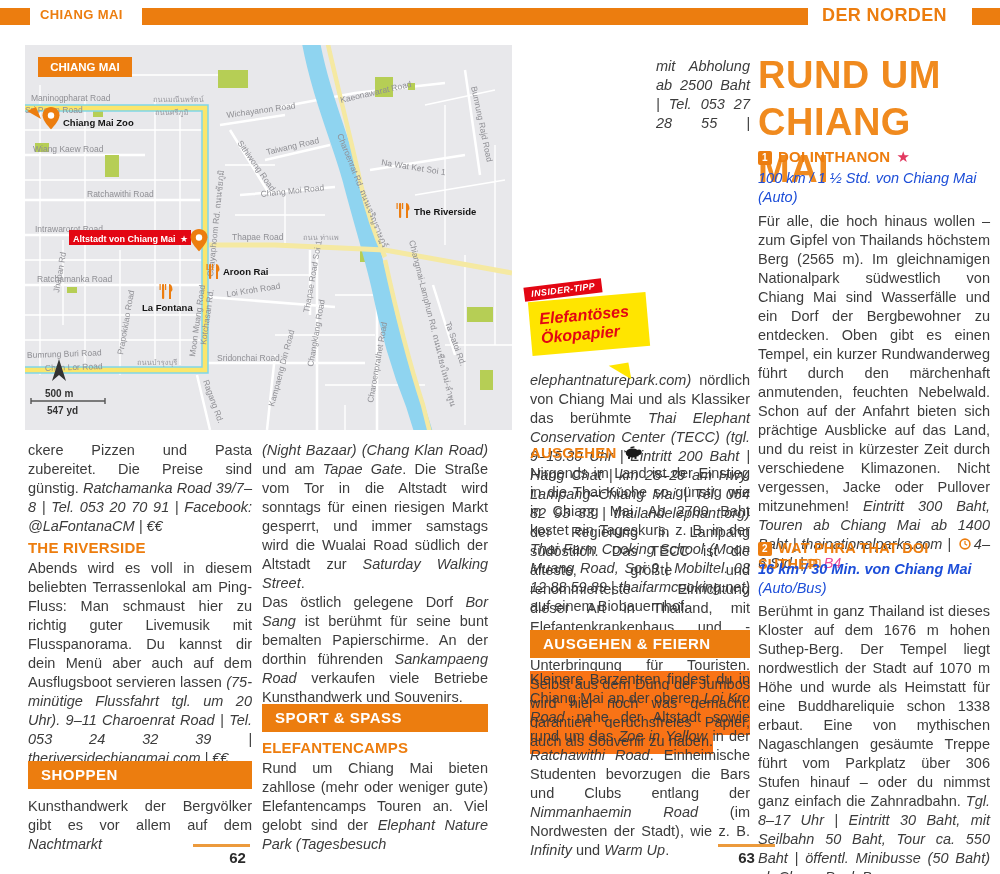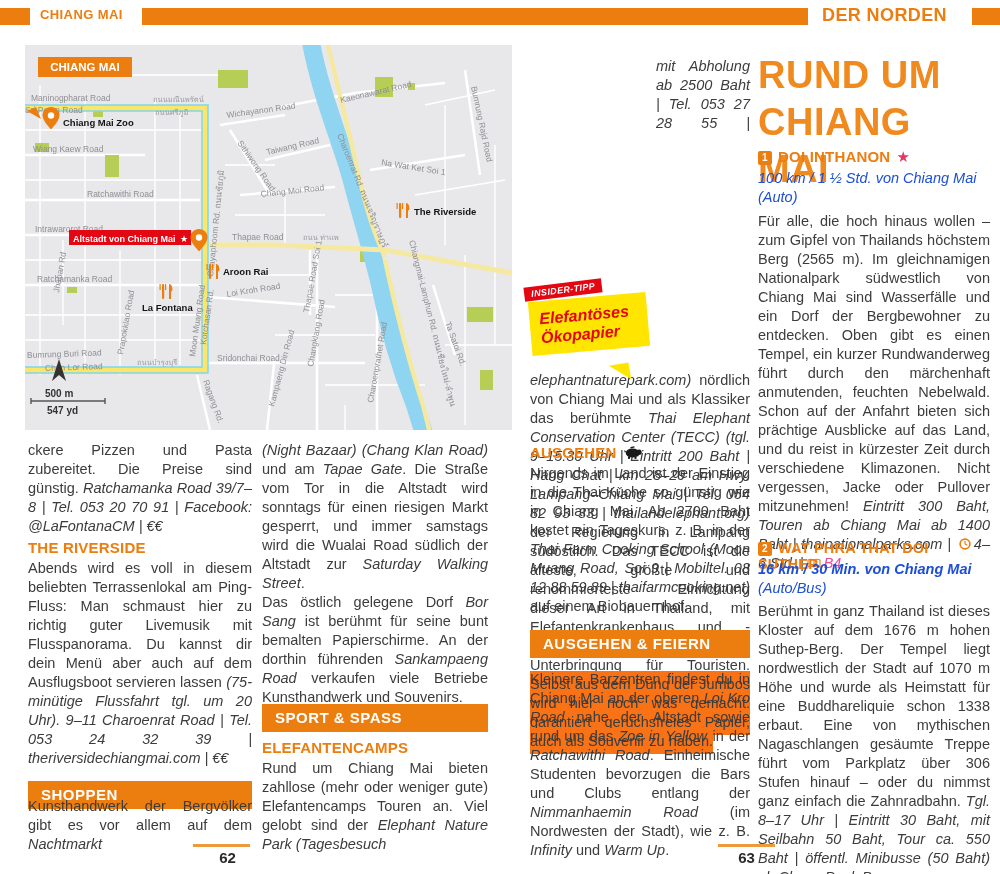--- a/index.html
+++ b/index.html
@@ -176,21 +176,21 @@
   </div>
 
   <div class="col" style="left:28px;top:0;width:224px;height:616px;">
     <div class="block" style="top:441px;">
         <p class="body"><span class="seg-r">ckere Pizzen und Pasta zubereitet. Die Preise sind günstig. </span><span class="seg-i">Ratchamanka Road 39/7–8 | Tel. 053 20 70 91 | Facebook: @LaFontanaCM | €€</span></p>
       </div>
     <div class="block subhead" style="top:539px;">THE RIVERSIDE</div>
     <div class="block" style="top:559px;">
         <p class="body"><span class="seg-r">Abends wird es voll in diesem beliebten Terrassenlokal am Ping-Fluss: Man schmaust hier zu richtig guter Livemusik mit Flusspanorama. Du kannst dir dein Menü aber auch auf dem Ausflugsboot servieren lassen </span><span class="seg-i">(75-minütige Flussfahrt tgl. um 20 Uhr). 9–11 Charoenrat Road | Tel. 053 24 32 39 | theriversidechiangmai.com | €€</span></p>
       </div>
-    <div class="block secbox" style="top:761px;margin-top:20px;">SHOPPEN</div>
+    <div class="block secbox" style="top:761px;">SHOPPEN</div>
     <div class="block" style="top:797px;">
         <p class="body"><span class="seg-r">Kunsthandwerk der Bergvölker gibt es vor allem auf dem </span><span class="seg-i">Nachtmarkt</span></p>
       </div>
   </div>
 
   <div class="col" style="left:262px;top:0;width:226px;height:874px;">
     <div class="block" style="top:441px;">
       <p class="body"><span class="seg-i">(Night Bazaar) (Chang Klan Road)</span><span class="seg-r"> und am </span><span class="seg-i">Tapae Gate</span><span class="seg-r">. Die Straße vom Tor in die Altstadt wird sonntags für einen riesigen Markt gesperrt, und immer samstags wird die Wualai Road südlich der Altstadt zur </span><span class="seg-i">Saturday Walking Street</span><span class="seg-r">.</span></p>
       <p class="body"><span class="seg-r">Das östlich gelegene Dorf </span><span class="seg-i">Bor Sang</span><span class="seg-r"> ist berühmt für seine bunt bemalten Papierschirme. An der dorthin führenden </span><span class="seg-i">Sankampaeng Road</span><span class="seg-r"> verkaufen viele Betriebe Kunsthandwerk und Souvenirs.</span></p>
     </div>
@@ -261,17 +261,17 @@
     <div class="block meta" style="top:560px;">
       <span style="display:block;font-weight:bold;">16 km / 30 Min. von Chiang Mai</span>
       <span style="display:block;">(Auto/Bus)</span>
     </div>
     <div class="block" style="top:602px;">
         <p class="body"><span class="seg-r">Berühmt in ganz Thailand ist dieses Kloster auf dem 1676 m hohen Suthep-Berg. Der Tempel liegt nordwestlich der Stadt auf 1070 m Höhe und wurde als Heimstatt für eine Buddhareliquie schon 1338 erbaut. Eine von mythischen Nagaschlangen gesäumte Treppe führt vom Parkplatz über 306 Stufen hinauf – oder du nimmst ganz einfach die Zahnradbahn. </span><span class="seg-i">Tgl. 8–17 Uhr | Eintritt 30 Baht, mit Seilbahn 50 Baht, Tour ca. 550 Baht | öffentl. Minibusse (50 Baht) ab Chang Puak Bus</span></p>
       </div>
   </div>
 
   <div class="pgline" style="left:193px;"></div>
-  <div class="pgnum" style="left:199px;">62</div>
+  <div class="pgnum" style="left:209px;">62</div>
   <div class="pgline" style="left:718px;"></div>
   <div class="pgnum" style="left:718px;">63</div>
 
 </div>
 
 </body></html>

